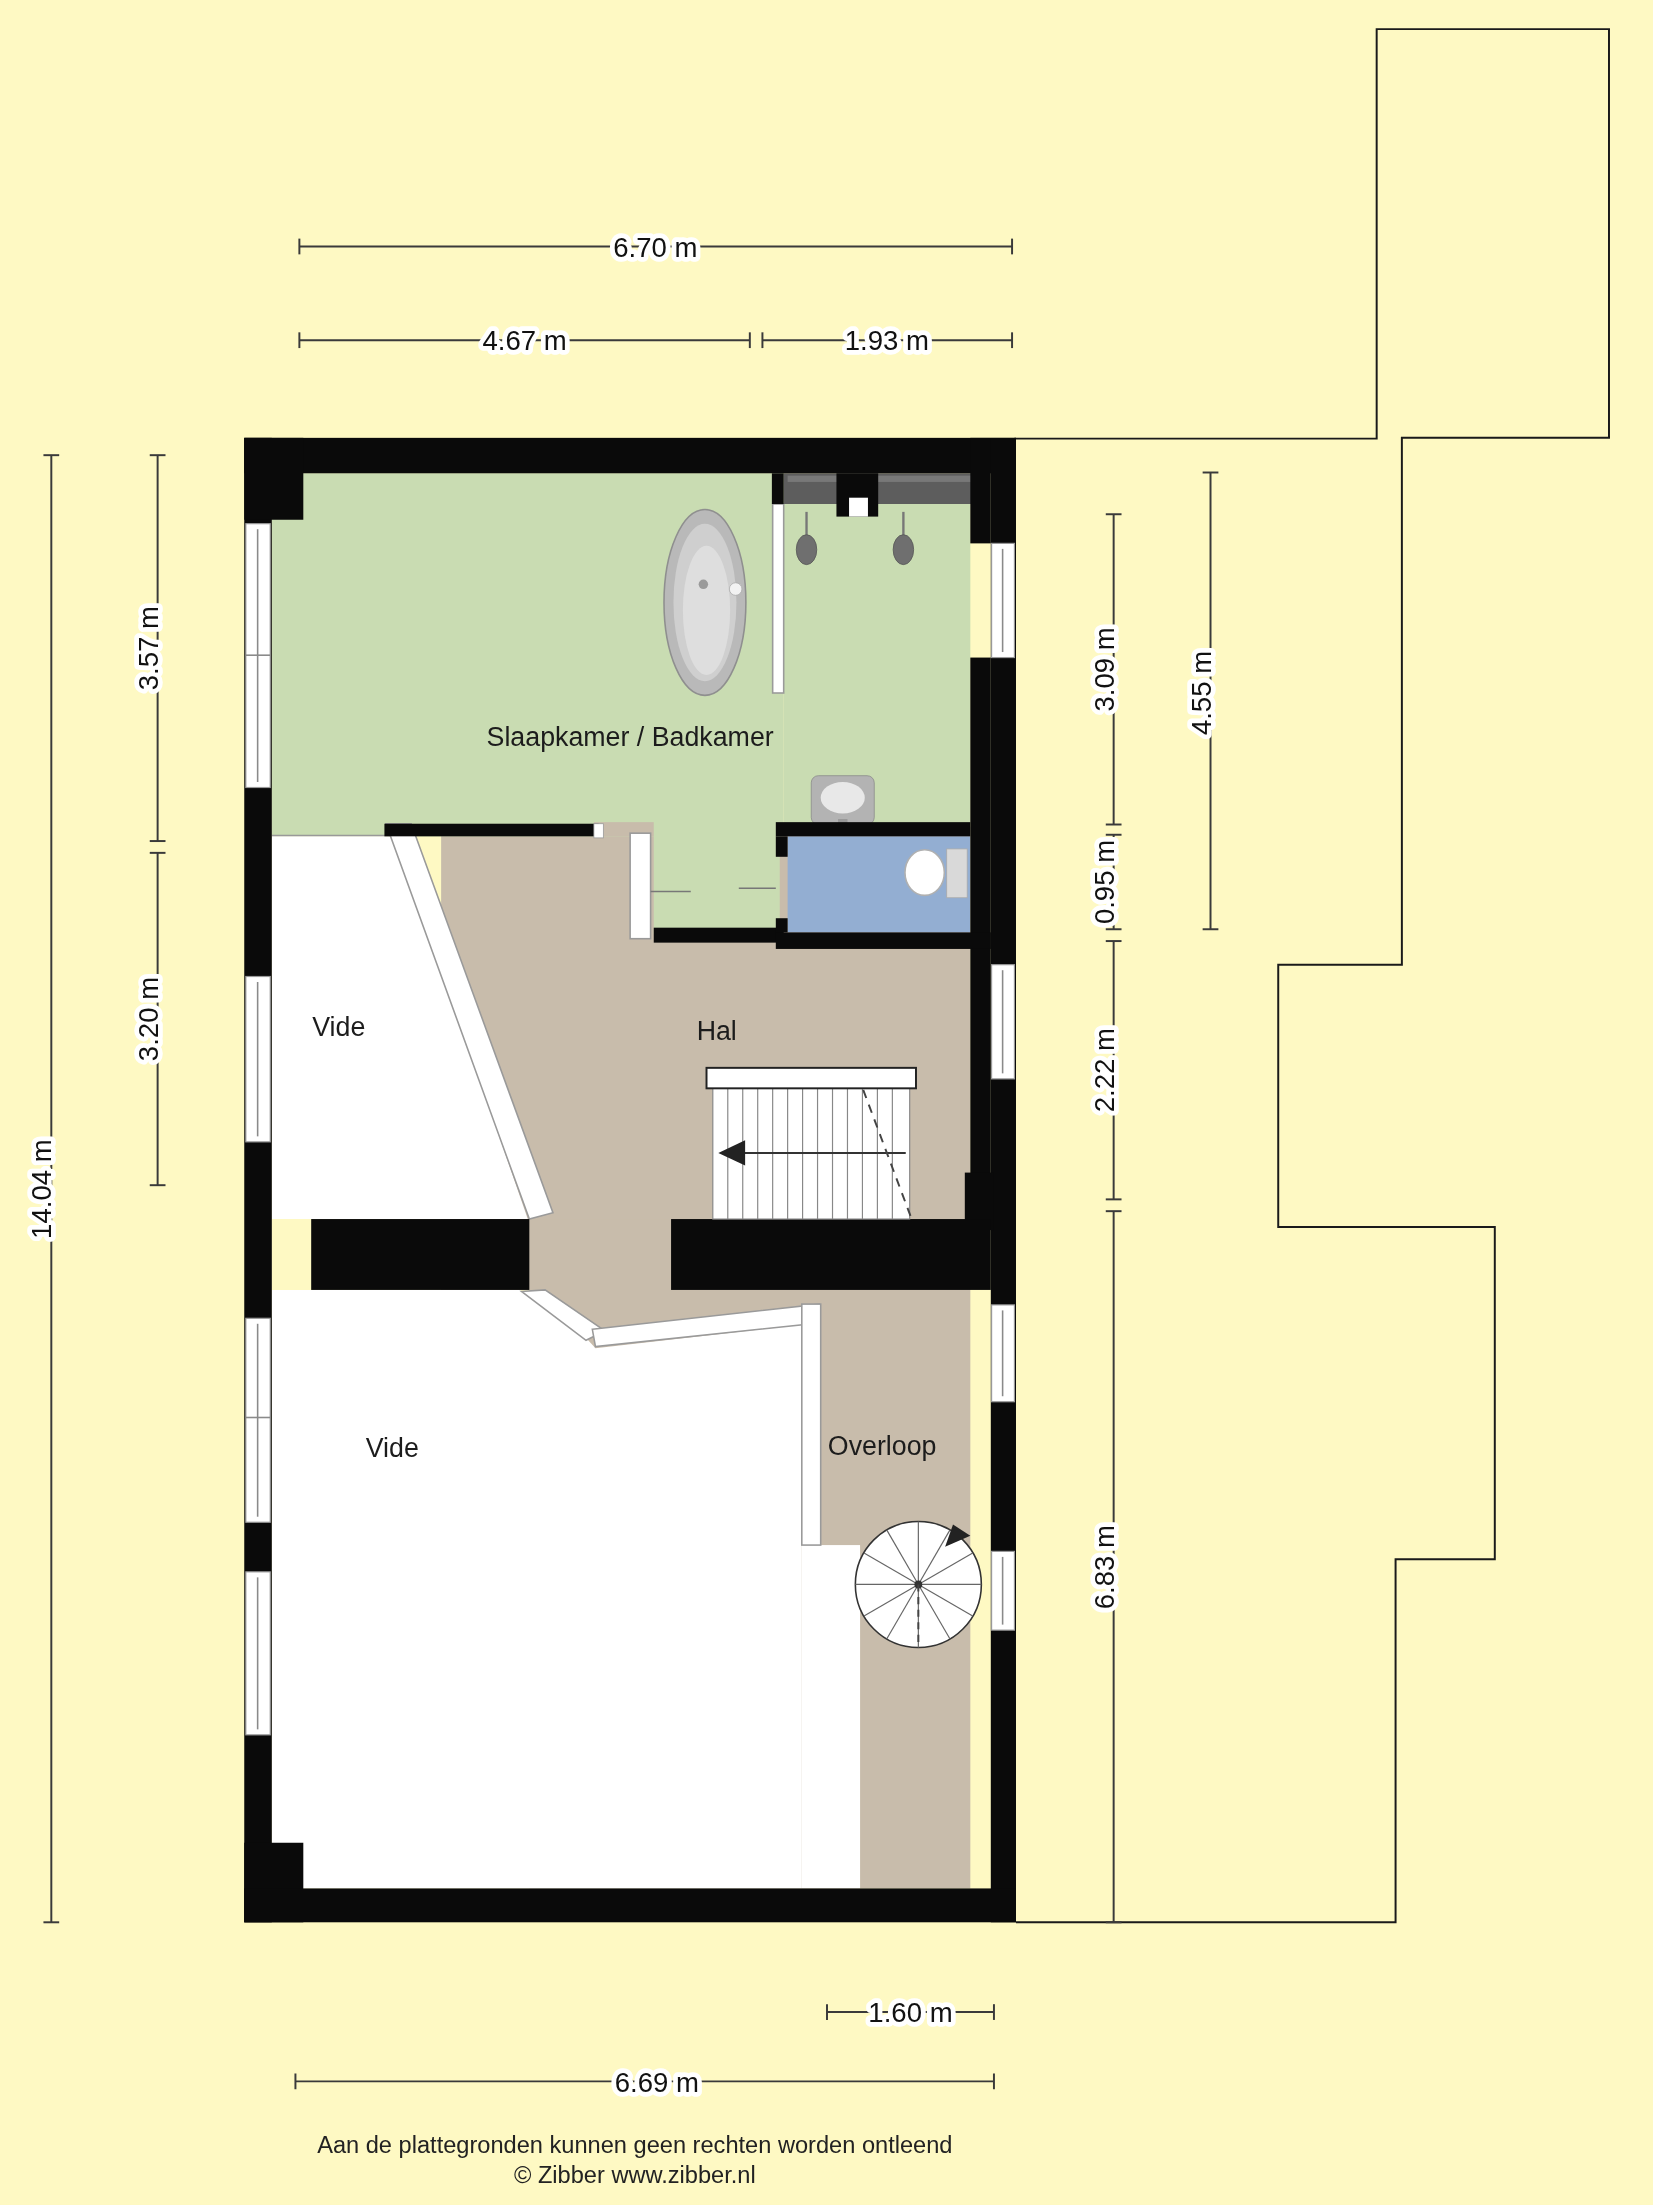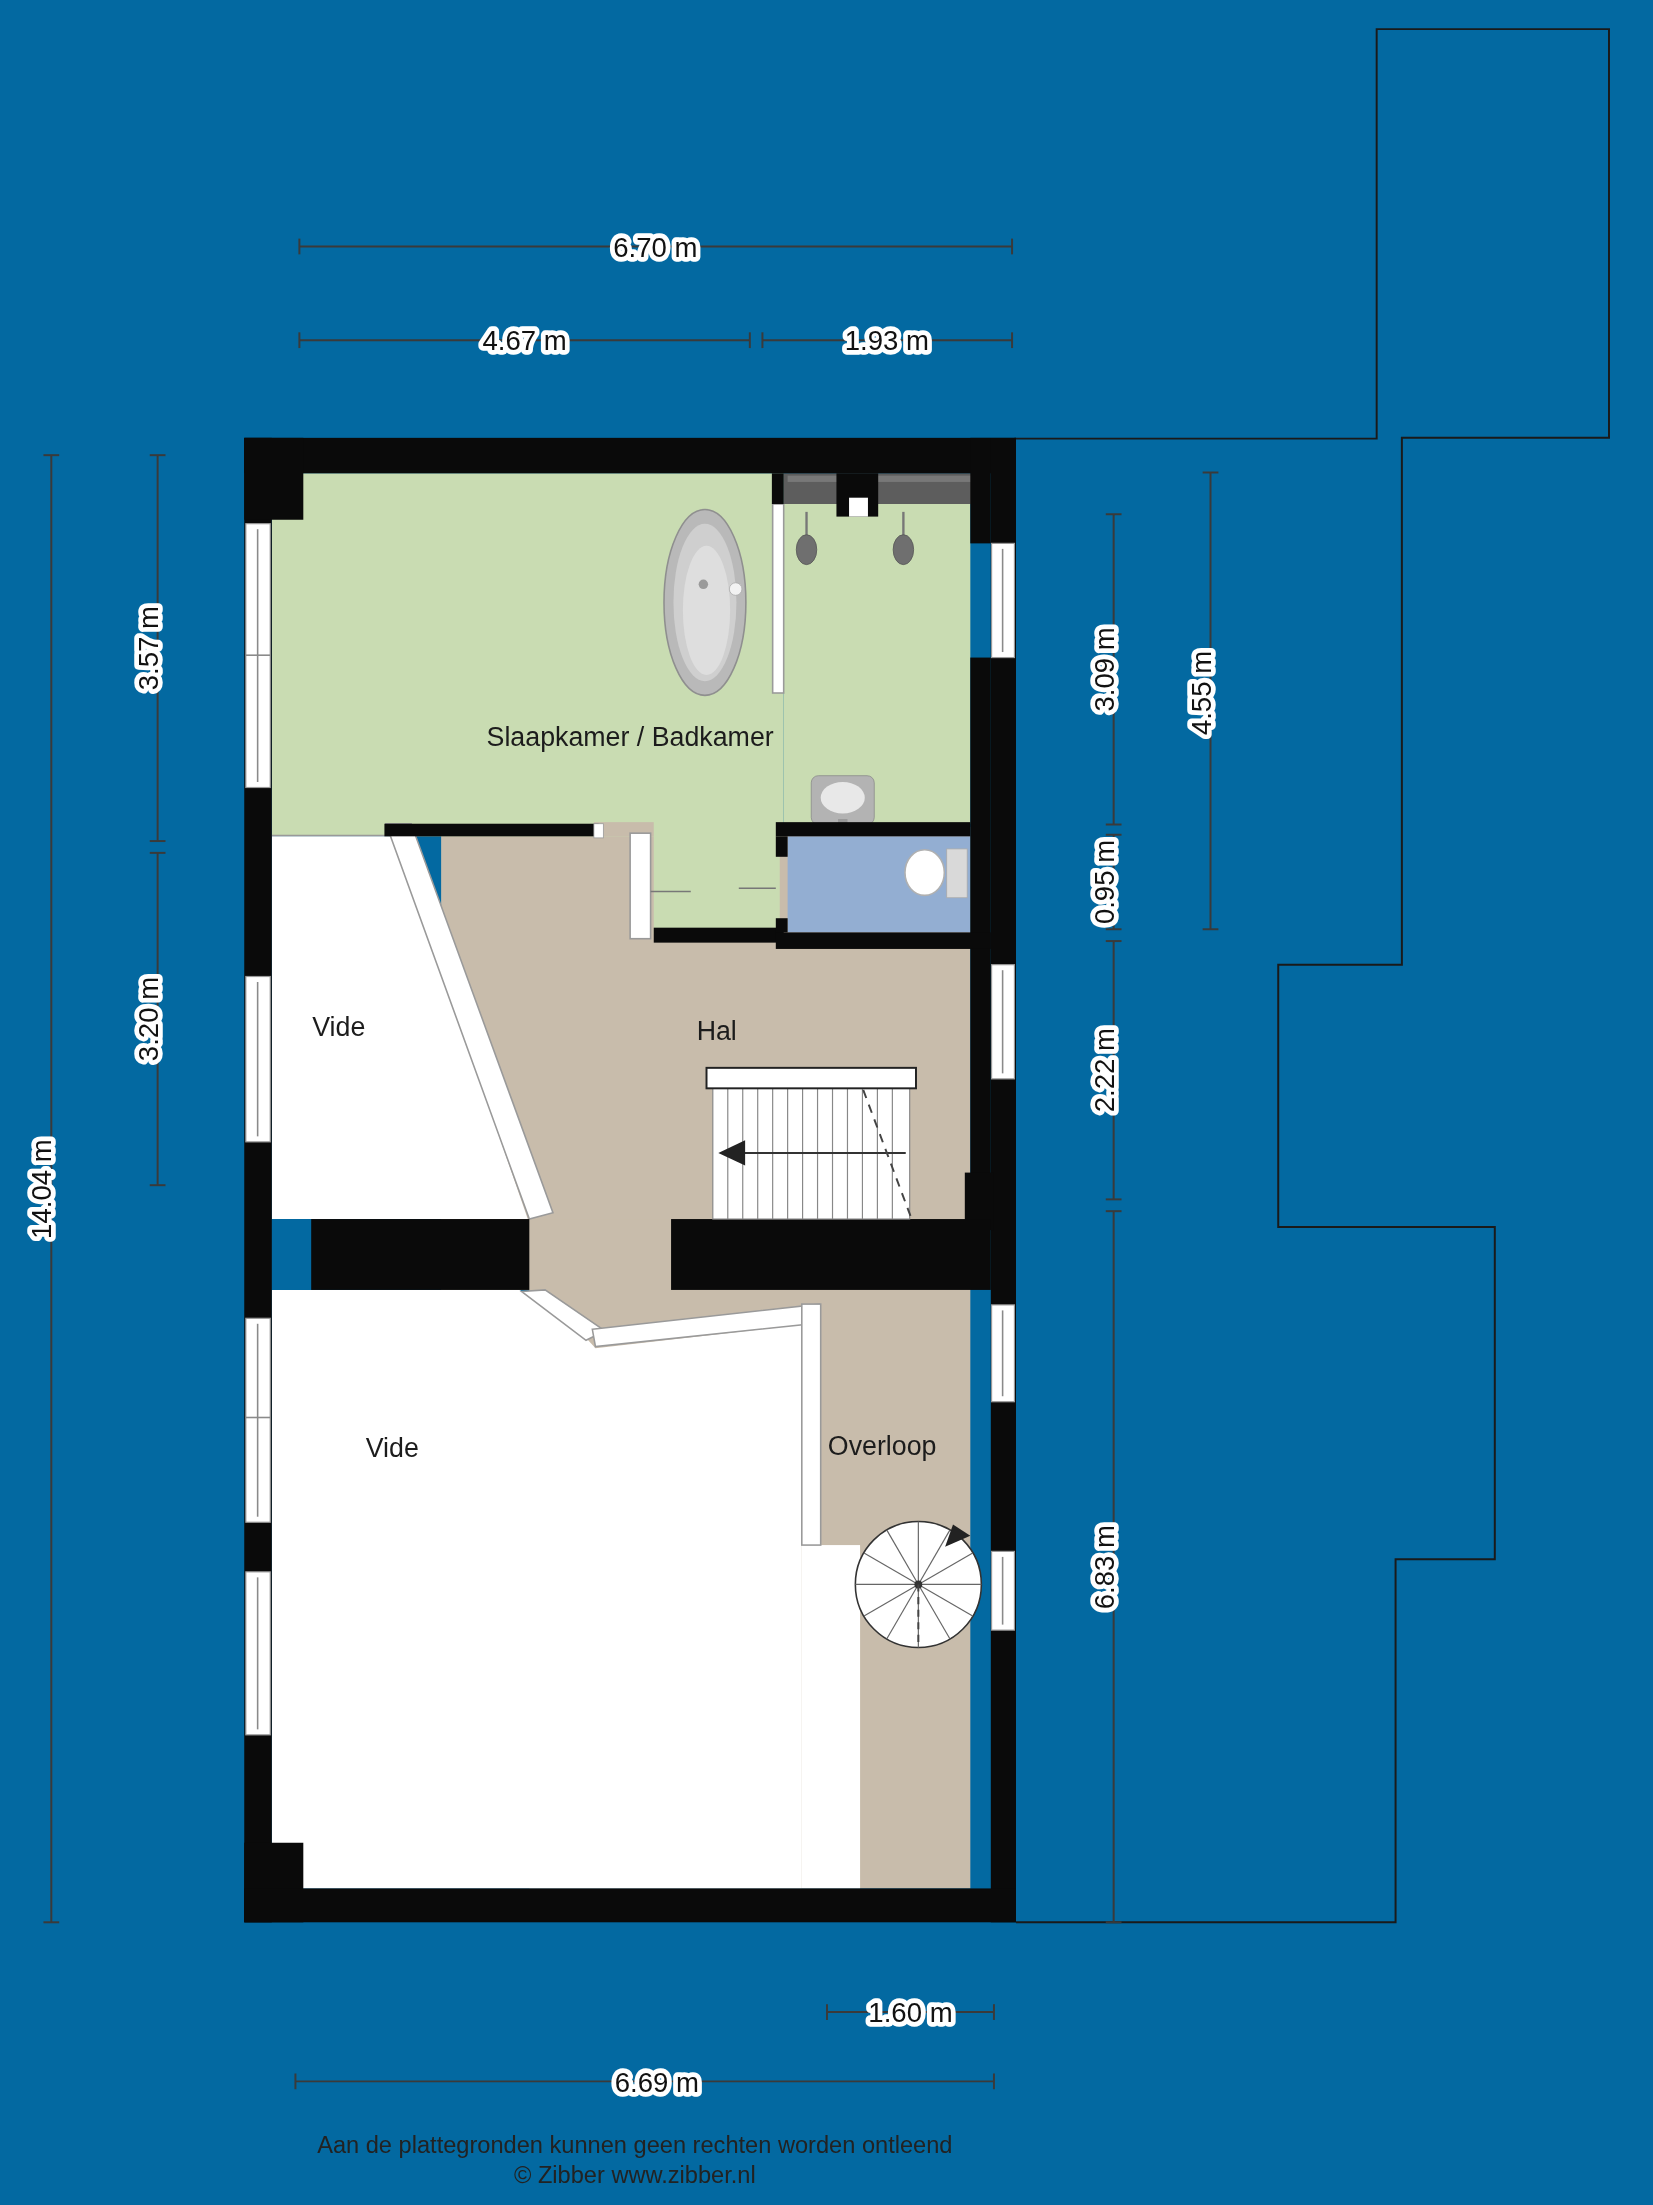--- a/index.html
+++ b/index.html
@@ -1,17 +1,17 @@
 <!DOCTYPE html>
 <html style="font-size:12.6px"><head>
 <meta charset="utf-8">
 <style>
   html,body{margin:0;padding:0;background:#ffffff;}
   body{font-family:"Liberation Sans", sans-serif;}
-  .page{position:relative;width:1654px;height:2205px;background:#0369a1;overflow:hidden;}
+  .page{position:relative;width:1654px;height:2205px;background:#fef9c3;overflow:hidden;}
   svg{display:block;}
   text{font-family:"Liberation Sans", sans-serif;}
   .dim-label{font-size:35px;fill:#111111;paint-order:stroke;stroke:#ffffff;stroke-width:12px;stroke-linejoin:round;}
   .room-label{font-size:34px;fill:#1c1c1c;}
   .footer-text{font-size:30px;fill:#222222;}
 </style>
 </head>
 <body>
 
 <div class="page">

